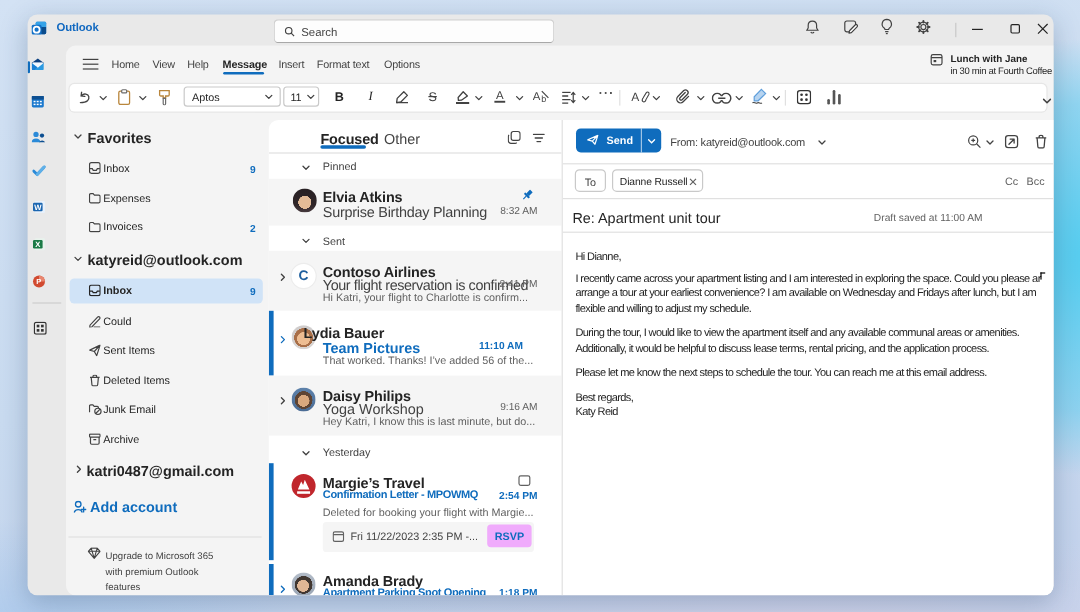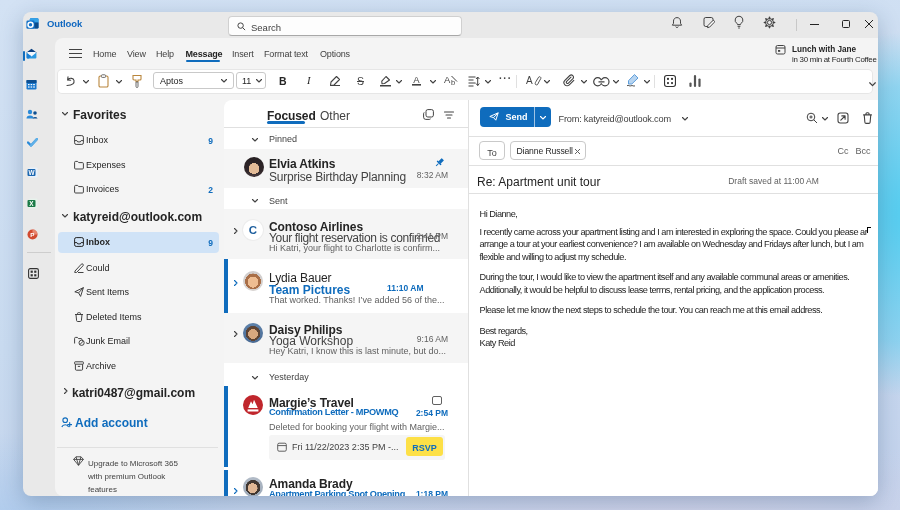--- a/index.html
+++ b/index.html
@@ -468,23 +468,23 @@
       <div class="ab t-g f85" style="left:163px;top:22px;width:61px;text-align:right">2:41 PM</div>
       <div class="ab t-g f9" style="left:45px;top:34px">Hi Katri, your flight to Charlotte is confirm...</div>
     </div>
 
     <div class="ab" style="left:0;top:159px;width:243.5px;height:54px;background:#fff">
       <div class="ab" style="left:0;top:0;width:3.5px;height:54px;background:#0f6cbd"></div>
       <svg class="chv ab" style="left:8px;top:20.5px;transform:rotate(-90deg)" width="8" height="6" viewBox="0 0 8 6">
           <path class="bluechv" d="M1.5 1.5l2.5 2.5 2.5-2.5"></path>
         </svg>
       <div class="ab" style="left:19px;top:12px;width:20px;height:20px;border-radius:50%;background:radial-gradient(circle 5.5px at 50% 56%,#eebd92 97%,transparent),radial-gradient(circle 8px at 50% 52%,#a96f48 97%,transparent),linear-gradient(180deg,#cfcccc 0%,#d8d4d2 100%)"></div>
-      <div class="ab t-d f95" style="left:45px;top:12px;font-weight:normal;letter-spacing:-0.1px">Lydia Bauer</div>
+      <div class="ab t-d f95" style="left:29px;top:12px;font-weight:bold;letter-spacing:-0.1px">Lydia Bauer</div>
       <div class="ab t-b f95 b" style="left:45px;top:23.5px">Team Pictures</div>
-      <div class="ab t-b f85 b" style="left:163px;top:24px;width:61px;text-align:left">11:10 AM</div>
+      <div class="ab t-b f85 b" style="left:163px;top:24px;width:61px;text-align:center">11:10 AM</div>
       <div class="ab t-g f9" style="left:45px;top:36px">That worked. Thanks! I’ve added 56 of the...</div>
     </div>
 
     <div class="ab" style="left:0;top:213px;width:243.5px;height:50px;background:#f5f5f5">
       <svg class="chv ab" style="left:8px;top:17.5px;transform:rotate(-90deg)" width="8" height="6" viewBox="0 0 8 6">
           <path d="M1.5 1.5l2.5 2.5 2.5-2.5"></path>
         </svg>
       <div class="ab" style="left:19px;top:9.5px;width:20px;height:20px;border-radius:50%;background:radial-gradient(circle 5px at 50% 55%,#d9a87e 97%,transparent),radial-gradient(circle 7.5px at 50% 52%,#5e4434 97%,transparent),linear-gradient(180deg,#5e82ab 0%,#4a6b94 100%)"></div>
       <div class="ab t-d f95" style="left:45px;top:10px;font-weight:bold;letter-spacing:-0.1px">Daisy Philips</div>
       <div class="ab t-s f95" style="left:45px;top:20.5px">Yoga Workshop</div>
@@ -511,21 +511,21 @@
       <div class="ab t-b f85 b" style="left:163px;top:22px;width:61px;text-align:right">2:54 PM</div>
       <div class="ab t-g f9" style="left:45px;top:36.5px">Deleted for booking your flight with Margie...</div>
       <div class="ab" style="left:45px;top:49px;width:176px;height:25px;background:#f5f5f5;border-radius:3px">
         <div class="ab" style="left:8px;top:7px">
             <svg width="10" height="10" viewBox="0 0 10 10">
               <rect x="0.7" y="1.2" width="8.6" height="8" rx="1.4" fill="none" stroke="#616161" stroke-width="1"></rect>
               <path d="M0.7 3.6h8.6" stroke="#616161" stroke-width="1"></path>
             </svg>
           </div>
         <div class="ab t-s f9" style="left:23px;top:7.5px">Fri 11/22/2023 2:35 PM -...</div>
-        <div class="ab" style="left:137px;top:2.5px;width:37px;height:18.5px;background:#fde047;border-radius:3px;text-align:center;line-height:18.5px"><span class="t-b f9 b">RSVP</span></div>
+        <div class="ab" style="left:137px;top:2.5px;width:37px;height:18.5px;background:#f0abfc;border-radius:3px;text-align:center;line-height:18.5px"><span class="t-b f9 b">RSVP</span></div>
       </div>
     </div>
 
     <div class="ab" style="left:0;top:367px;width:243.5px;height:29px;background:#fff">
       <div class="ab" style="left:0;top:3px;width:3.5px;height:26px;background:#0f6cbd"></div>
       <svg class="chv ab" style="left:8px;top:20.5px;transform:rotate(-90deg)" width="8" height="6" viewBox="0 0 8 6">
           <path class="bluechv" d="M1.5 1.5l2.5 2.5 2.5-2.5"></path>
         </svg>
       <div class="ab" style="left:19px;top:9.5px;width:20px;height:20px;border-radius:50%;background:radial-gradient(circle 5px at 48% 56%,#e0b795 97%,transparent),radial-gradient(circle 7.5px at 50% 52%,#413731 97%,transparent),linear-gradient(180deg,#b3bcc8 0%,#9aa6b5 100%)"></div>
       <div class="ab t-d f95" style="left:45px;top:9.5px;font-weight:bold;letter-spacing:-0.1px">Amanda Brady</div>

